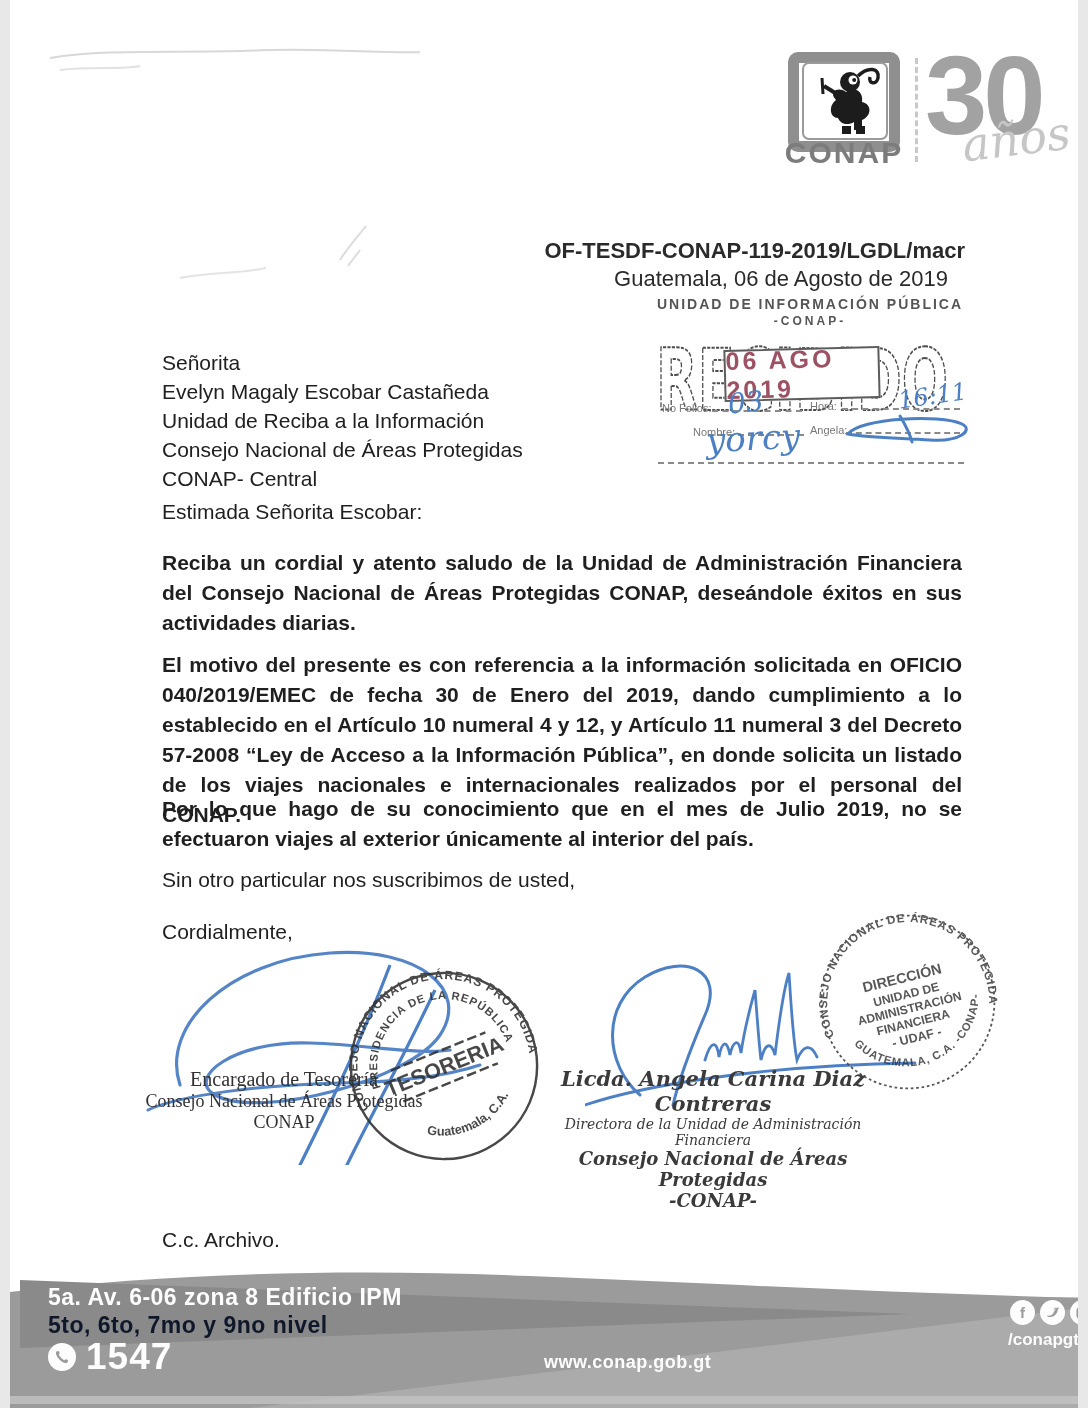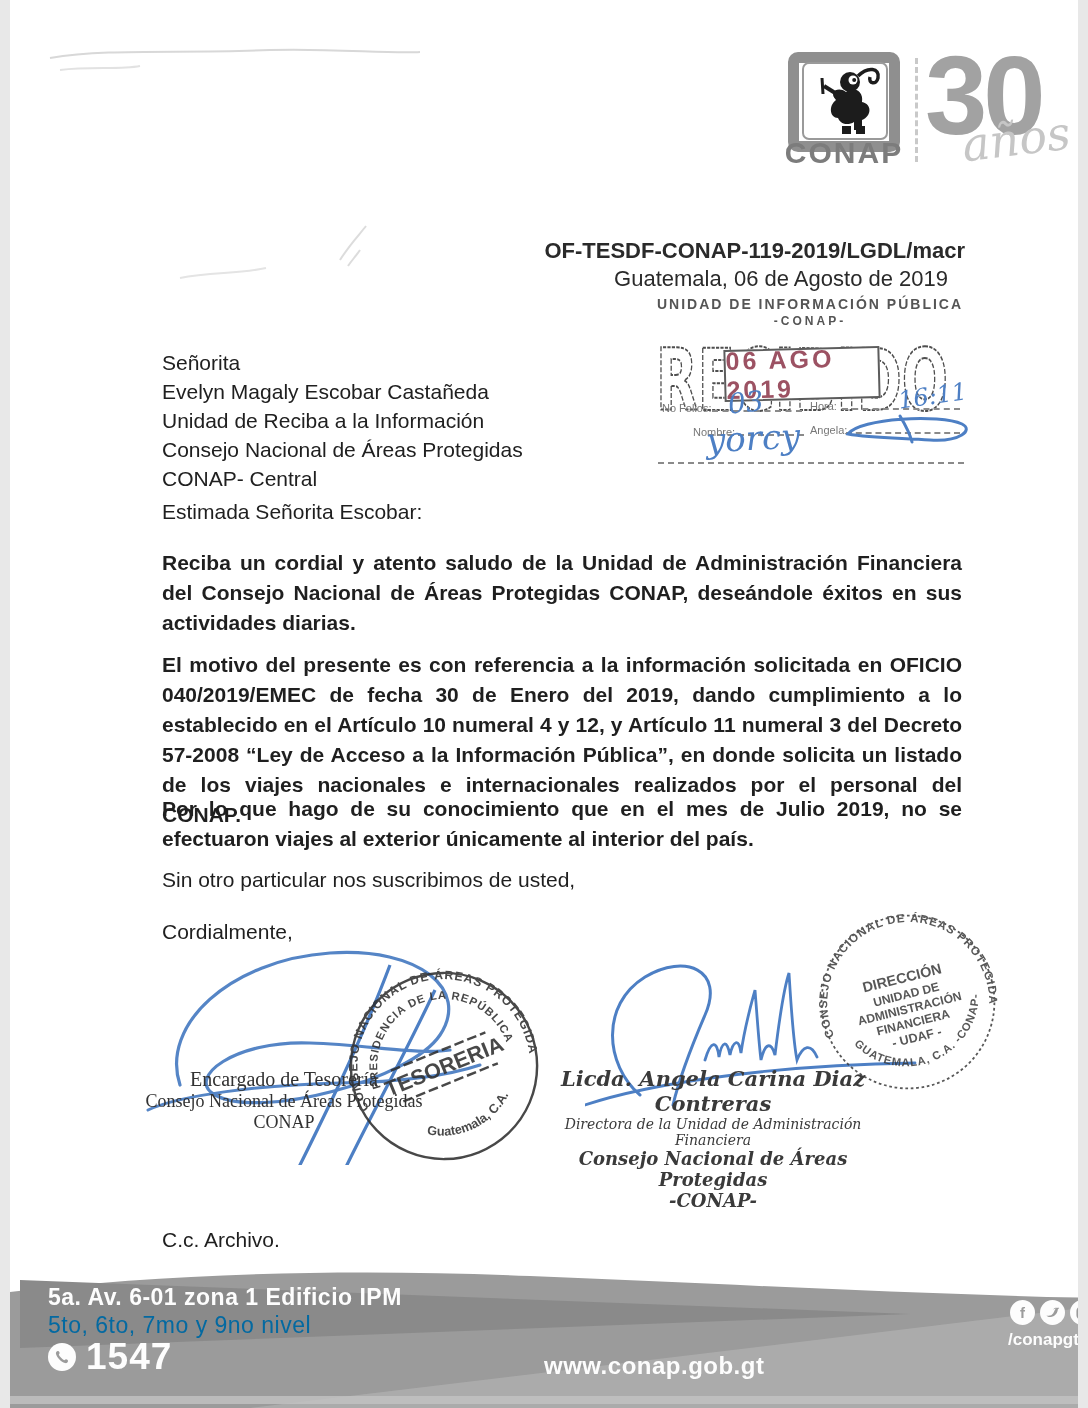--- a/index.html
+++ b/index.html
@@ -46,24 +46,24 @@
   .sigblock-left .tt{font-size:20px;}
   .sigblock-left .og{font-size:18px;}
   .sigblock-right{left:528px;top:1066px;width:350px;font-family:"DejaVu Serif",serif;font-style:italic;color:#3a3a3a;}
   .sigblock-right .nm{font-size:21px;font-weight:bold;}
   .sigblock-right .tt{font-size:14px;}
   .sigblock-right .og{font-size:18px;font-weight:bold;}
   .cc{left:152px;top:1228px;font-size:21px;}
   
   .footer{left:0;top:1268px;width:1088px;height:140px;}
   .f-addr1{left:38px;top:1284px;font-size:23px;font-weight:600;color:#fdfdfd;letter-spacing:.5px;}
-  .f-addr2{left:38px;top:1312px;font-size:23px;font-weight:400;color:#0369a1;letter-spacing:.5px;}
+  .f-addr2{left:38px;top:1312px;font-size:23px;font-weight:700;color:#0f172a;letter-spacing:.5px;}
   .f-phone{left:76px;top:1336px;font-size:37px;font-weight:800;color:#fdfdfd;letter-spacing:1px;}
   .f-phone-icon{left:38px;top:1343px;width:28px;height:28px;border-radius:50%;background:#fdfdfd;display:flex;align-items:center;justify-content:center;}
-  .f-web{left:534px;top:1352px;font-size:24px;font-weight:800;color:#fdfdfd;letter-spacing:.5px;}
+  .f-web{left:534px;top:1352px;font-size:18px;font-weight:800;color:#fdfdfd;letter-spacing:.5px;}
   .f-social{left:1000px;top:1300px;display:flex;gap:5px;}
   .f-social .ic{width:25px;height:25px;border-radius:50%;background:#fdfdfd;display:flex;align-items:center;justify-content:center;color:#9b9b9b;font-weight:bold;font-size:15px;}
   .f-handle{left:998px;top:1330px;font-size:17px;font-weight:bold;color:#fdfdfd;}
 </style>
 </head>
 <body>
 
 <div class="page">
 
   <svg class="abs pencil" width="400" height="260">
@@ -210,21 +210,21 @@
 
   <div class="abs cc">C.c. Archivo.</div>
 
   <svg class="abs footer" width="1088" height="140">
     <path d="M0,24 C150,6 330,0 520,8 C720,16 900,26 1088,30 L1088,140 L0,140 Z" fill="#9b9b9b"></path>
     <path d="M10,12 L900,46 L10,80 Z" fill="#8a8a8a"></path>
     <path d="M240,140 L1088,38 L1088,140 Z" fill="#aeaeae" opacity="0.85"></path>
     <rect x="0" y="128" width="1088" height="8" fill="#c3c3c3" opacity="0.8"></rect>
   </svg>
 
-  <div class="abs f-addr1">5a. Av. 6-01 zona 1 Edificio IPM</div>
+  <div class="abs f-addr1">5a. Av. 6-06 zona 8 Edificio IPM</div>
   <div class="abs f-addr2">5to, 6to, 7mo y 9no nivel</div>
   <div class="abs f-phone-icon">
     <svg width="16" height="16" viewBox="0 0 16 16">
         <path d="M4,2 C5,2 6,3.5 5.5,4.5 L4.8,5.8 C5.6,7.6 8.4,10.4 10.2,11.2 L11.5,10.5 C12.5,10 14,11 14,12 C14,13.5 12.5,14.5 11,14 C7,12.8 3.2,9 2,5 C1.5,3.5 2.5,2 4,2 Z" fill="#9b9b9b"></path>
       </svg>
   </div>
   <div class="abs f-phone">1547</div>
   <div class="abs f-web">www.conap.gob.gt</div>
 
   <div class="abs f-social">

